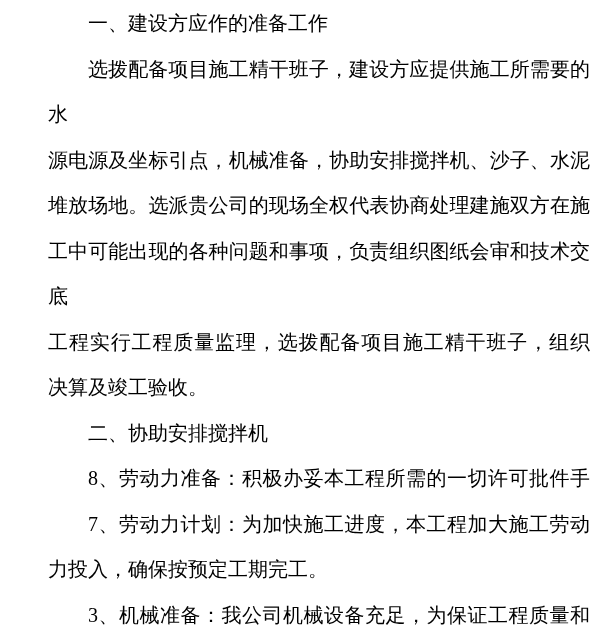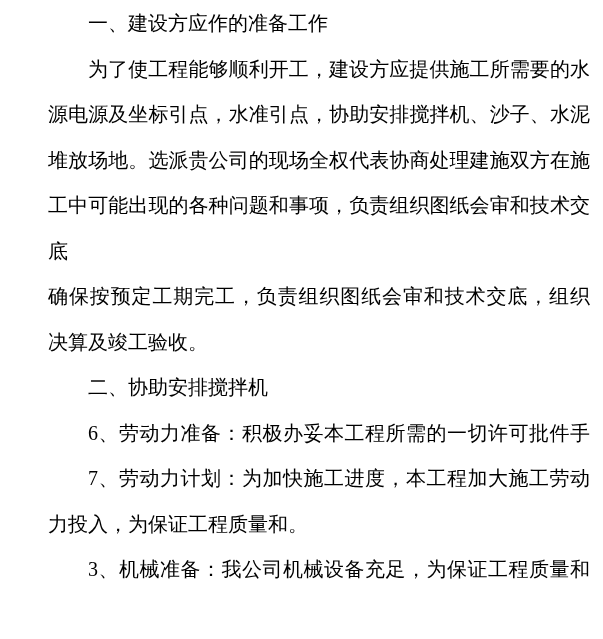--- a/index.html
+++ b/index.html
@@ -34,24 +34,24 @@
   }
   .line.indent {
     text-indent: 40px;
   }
 </style>
 </head>
 <body>
 
 <div class="page">
   <div class="line indent">一、建设方应作的准备工作</div>
-  <div class="line indent justify">为了使工程能够顺利开工，建设方应提供施工所需要的水</div>
-  <div class="line justify">源电源及坐标引点，水准引点，协助安排搅拌机、沙子、水泥</div>
+  <div class="line indent justify">选拨配备项目施工精干班子，建设方应提供施工所需要的水</div>
+  <div class="line justify">源电源及坐标引点，机械准备，协助安排搅拌机、沙子、水泥</div>
   <div class="line justify">堆放场地。选派贵公司的现场全权代表协商处理建施双方在施</div>
   <div class="line justify">工中可能出现的各种问题和事项，负责组织图纸会审和技术交底</div>
-  <div class="line justify">确保按预定工期完工，负责组织图纸会审和技术交底，组织</div>
+  <div class="line justify">工程实行工程质量监理，选拨配备项目施工精干班子，组织</div>
   <div class="line">决算及竣工验收。</div>
   <div class="line indent">二、协助安排搅拌机</div>
-  <div class="line indent justify">6、劳动力准备：积极办妥本工程所需的一切许可批件手</div>
+  <div class="line indent justify">8、劳动力准备：积极办妥本工程所需的一切许可批件手</div>
   <div class="line indent justify">7、劳动力计划：为加快施工进度，本工程加大施工劳动</div>
-  <div class="line">力投入，为保证工程质量和。</div>
+  <div class="line">力投入，确保按预定工期完工。</div>
   <div class="line indent justify">3、机械准备：我公司机械设备充足，为保证工程质量和</div>
 </div>
 
 </body></html>

